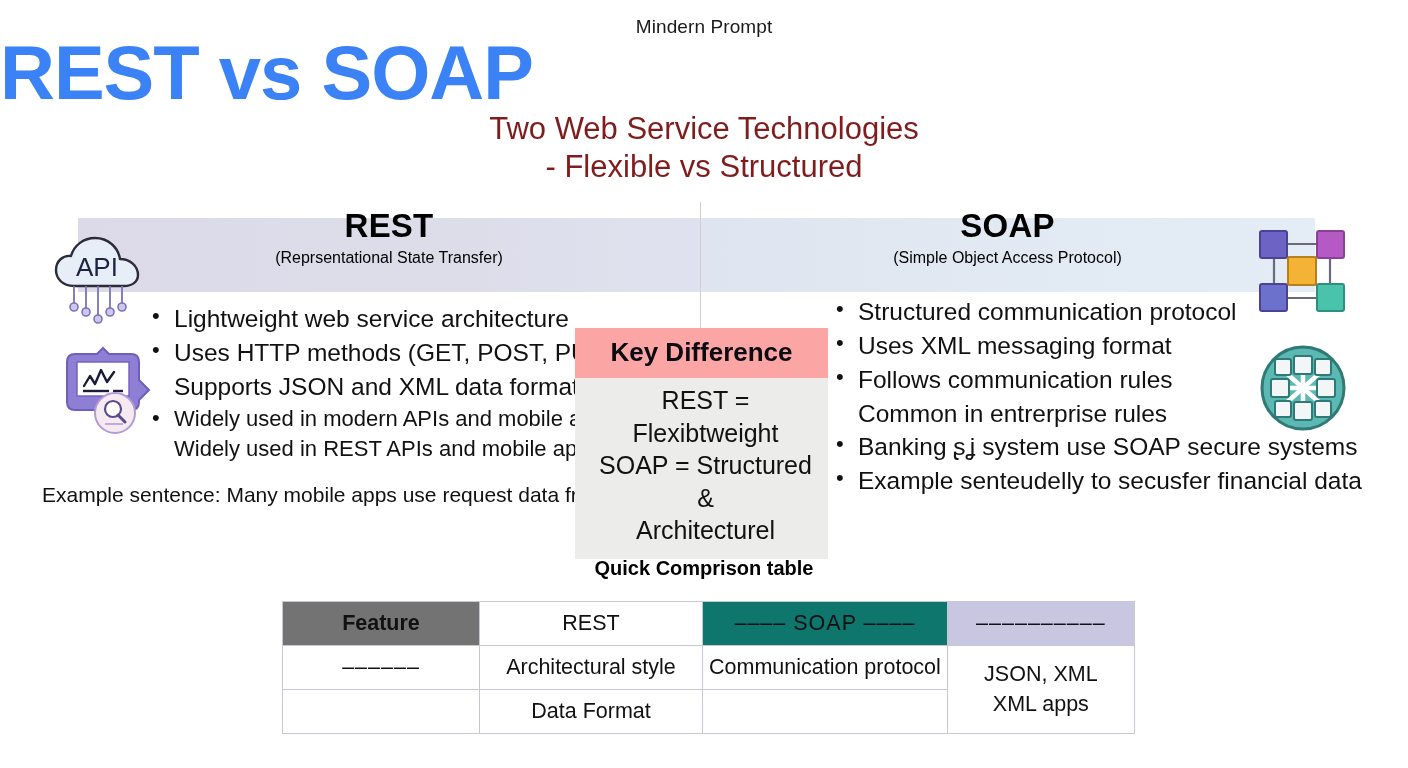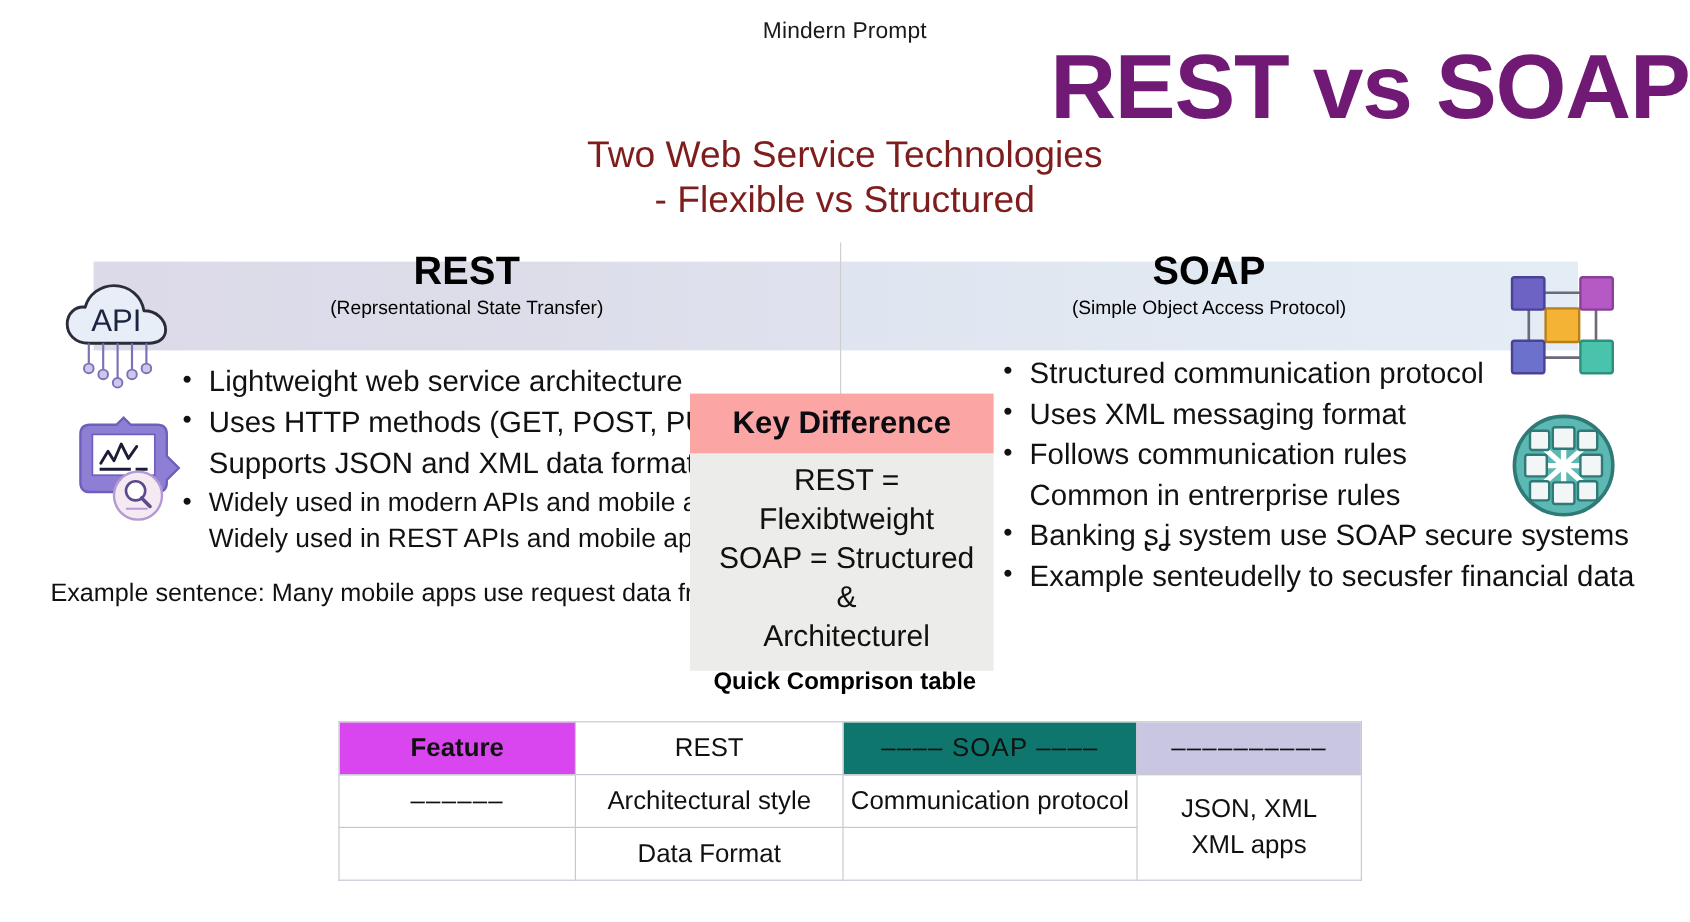--- a/index.html
+++ b/index.html
@@ -21,26 +21,26 @@
   
   #kicker {
     top: 16px; left: 0; width: 1408px;
     text-align: center;
     font-size: 19px;
     color: #1a1a1a;
     letter-spacing: 0.1px;
   }
   #main-title {
     top: 33px; left: 0; width: 1408px;
-    text-align: right;
+    text-align: left;
     font-size: 76px;
     font-weight: bold;
     letter-spacing: -1px;
     line-height: 1.05;
-    color: #701a75;
+    color: #3b82f6;
   }
   #subtitle {
     top: 110px; left: 0; width: 1408px;
     text-align: center;
     font-size: 31px;
     line-height: 1.22;
     color: #7f1d1d;
   }
   #subtitle .l2 { display: block; }
 
@@ -163,21 +163,21 @@
     text-align: center;
     vertical-align: middle;
     padding: 0 6px;
     height: 43px;
     white-space: nowrap;
   }
   #cmp-table .c0 { width: 184px; }
   #cmp-table .c1 { width: 210px; }
   #cmp-table .c2 { width: 228px; }
   #cmp-table .c3 { width: 174px; }
-  #cmp-table .hdr-shade { background: #d946ef; font-weight: bold; }
+  #cmp-table .hdr-shade { background: #737373; font-weight: bold; }
   #cmp-table .hdr-plain { background: #ffffff; }
   #cmp-table .hdr-light { background: #0f766e; }
   #cmp-table .hdr-light2 { background: #c9c6e2; }
   #cmp-table .rowspan-cell { height: 86px; line-height: 1.35; }
   #cmp-table .dash { letter-spacing: 1px; }
 
   
   #icon-api { top: 232px; left: 48px; width: 100px; height: 95px; }
   #icon-doc { top: 340px; left: 57px; width: 100px; height: 100px; }
   #icon-nodes { top: 228px; left: 1256px; width: 92px; height: 86px; }

